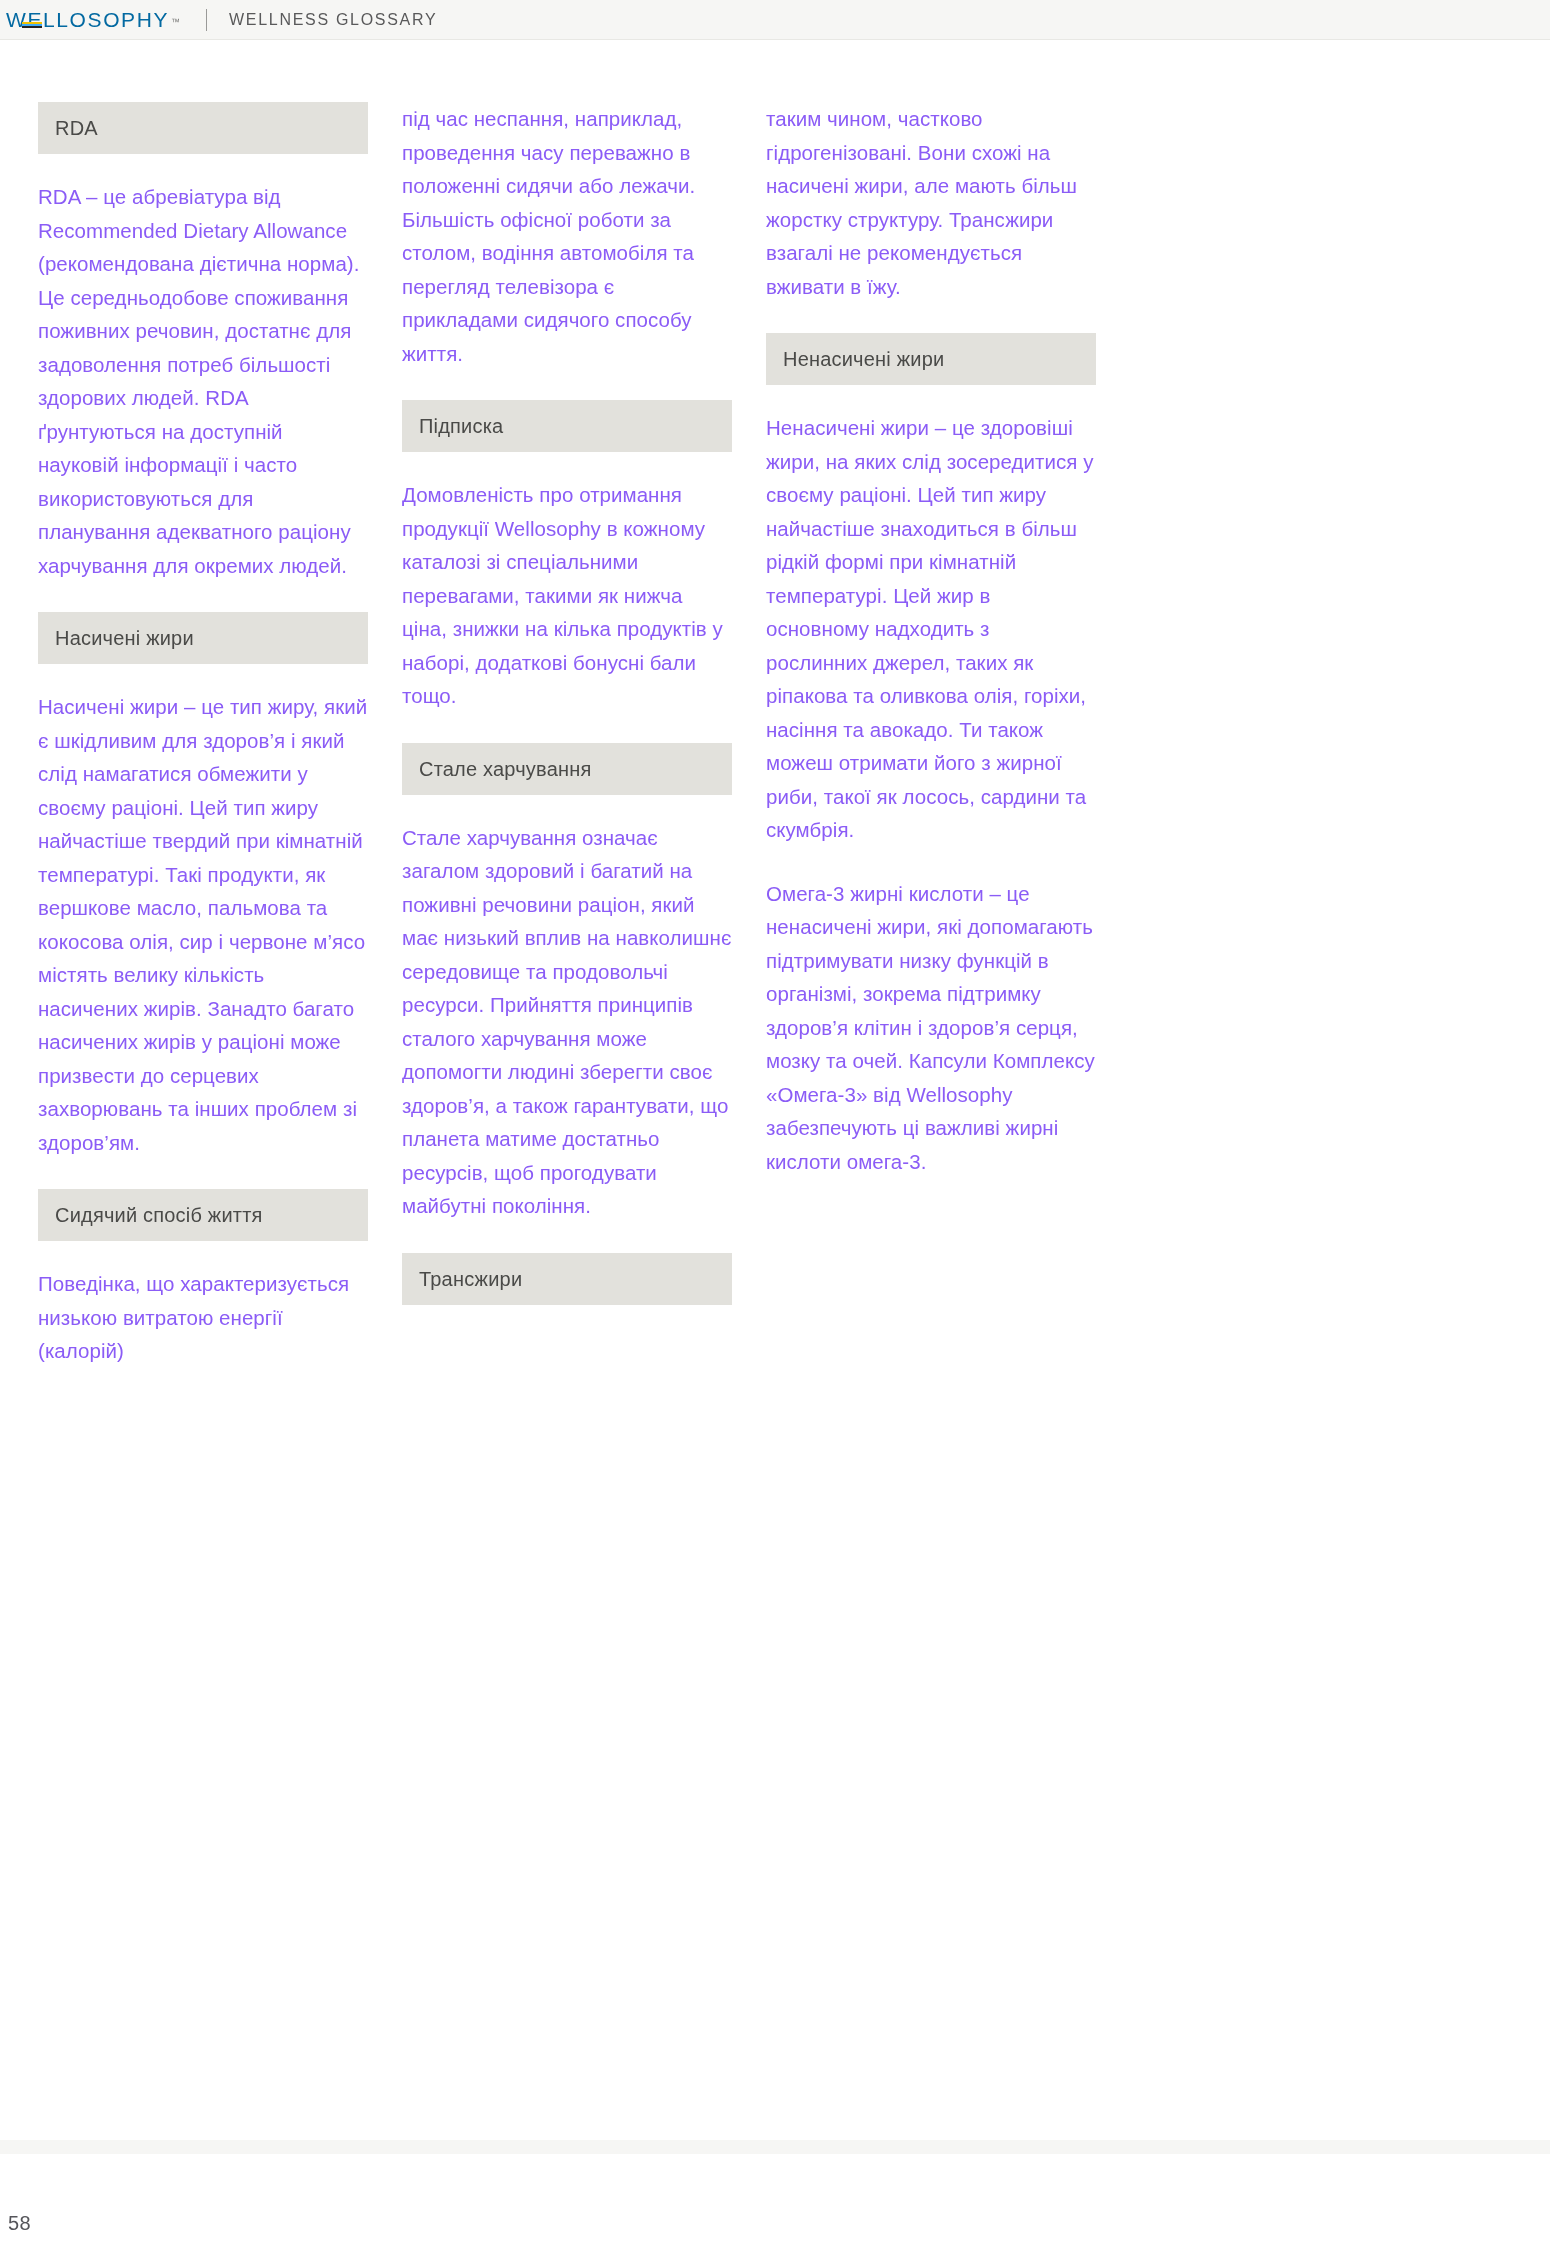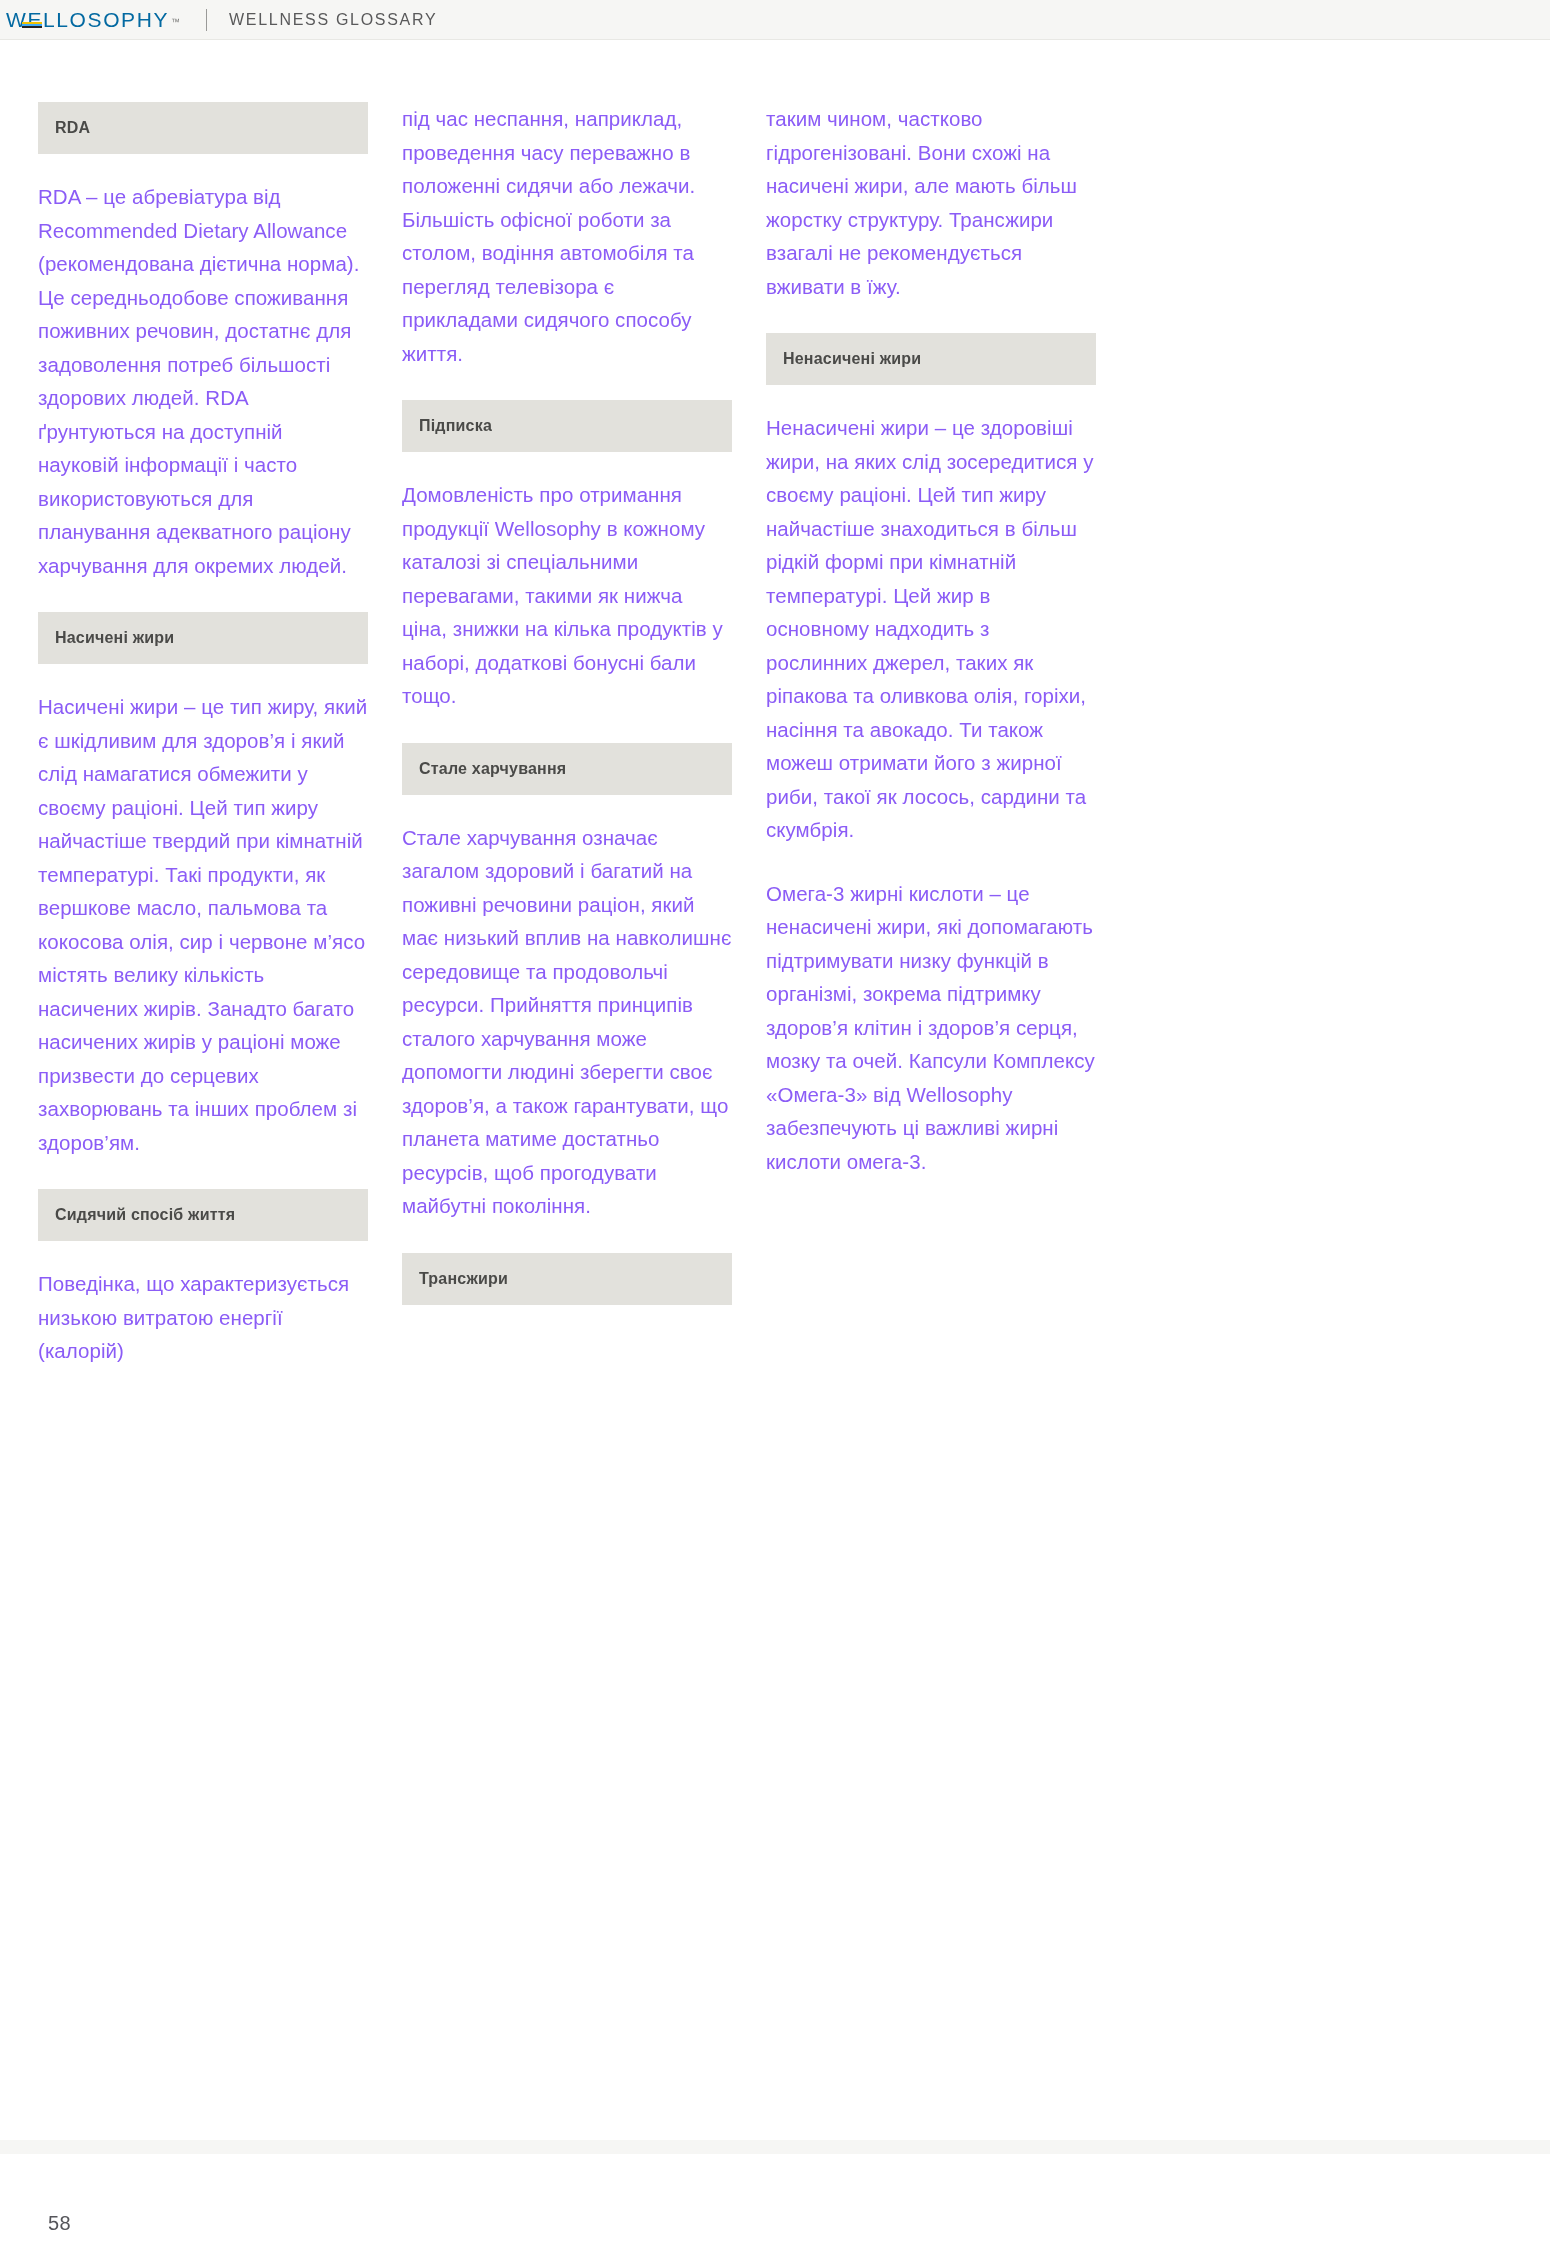--- a/index.html
+++ b/index.html
@@ -103,22 +103,22 @@
   .term-heading {
     background: #e2e1dc;
     height: 52px;
     display: flex;
     align-items: center;
     padding-left: 17px;
     box-sizing: border-box;
     margin-bottom: 26px;
   }
   .term-heading-text {
-    font-size: 16px;
-    font-weight: 700;
+    font-size: 20px;
+    font-weight: 400;
     color: #4a4a48;
     letter-spacing: 0.2px;
     line-height: 1;
     white-space: nowrap;
   }
 
   
   .para {
     font-size: 20.5px;
     line-height: 33.5px;
@@ -146,21 +146,20 @@
     height: 14px;
     background: #f6f6f4;
   }
   .page-number {
     position: absolute;
     left: 8px;
     bottom: 12px;
     font-size: 20px;
     color: #55555a;
     letter-spacing: 0.5px;
-    margin-left: 40px;
   }
 </style>
 </head>
 <body>
 
 <div class="page-header">
   <div class="brand-lockup">
     <span class="brand-word">WELLOSOPHY</span>
     <span class="brand-underline">
       <i class="bu-yellow"></i>

